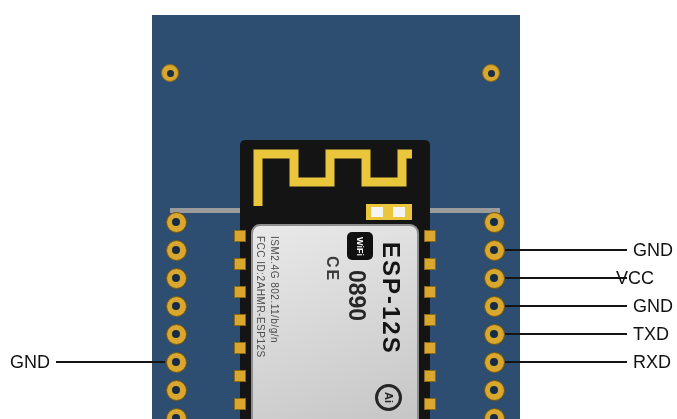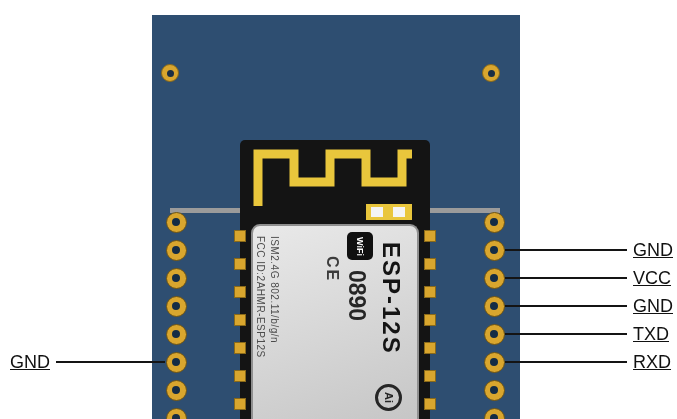--- a/index.html
+++ b/index.html
@@ -64,21 +64,21 @@
   }
   .pin i{
     position:absolute;left:50%;top:50%;width:8px;height:8px;margin:-4px 0 0 -4px;
     border-radius:50%;background:#142c45;display:block;
   }
   .cpad{
     position:absolute;width:12px;height:12px;box-sizing:border-box;
     background:var(--gold,#e0ad2f);border:1px solid #8a6a1a;
   }
   .lead-line{position:absolute;height:2px;background:#141414;}
-  .pin-label{position:absolute;font-size:18px;line-height:22px;color:#111;text-decoration:underline;}
+  .pin-label{position:absolute;font-size:18px;line-height:22px;color:#111;}
 </style>
 </head>
 <body>
 
 <div class="stage">
 
   <div class="pcb">
     <div class="hole" style="left:9px;top:49px;">
         <i></i>
       </div>
@@ -173,21 +173,21 @@
       <div class="cpad" style="left: 424px; top: 342px;"></div>
       <div class="cpad" style="left: 234px; top: 370px;"></div>
       <div class="cpad" style="left: 424px; top: 370px;"></div>
       <div class="cpad" style="left: 234px; top: 398px;"></div>
       <div class="cpad" style="left: 424px; top: 398px;"></div>
     </div>
   <div id="labels-layer">
       <div class="lead-line" style="left: 505px; width: 122px; top: 249px;"></div>
       <div class="pin-label" style="left: 633px; top: 239px;">GND</div>
       <div class="lead-line" style="left: 505px; width: 122px; top: 277px;"></div>
-      <div class="pin-label" style="left: 633px; top: 267px;">VCC</div>
+      <div class="pin-label" style="left: 616px; top: 267px;">VCC</div>
       <div class="lead-line" style="left: 505px; width: 122px; top: 305px;"></div>
       <div class="pin-label" style="left: 633px; top: 295px;">GND</div>
       <div class="lead-line" style="left: 505px; width: 122px; top: 333px;"></div>
       <div class="pin-label" style="left: 633px; top: 323px; text-align: center;">TXD</div>
       <div class="lead-line" style="left: 505px; width: 122px; top: 361px;"></div>
       <div class="pin-label" style="left: 633px; top: 351px;">RXD</div>
       <div class="lead-line" style="left: 56px; width: 109px; top: 361px;"></div>
       <div class="pin-label" style="left: 10px; top: 351px;">GND</div>
     </div>
 

